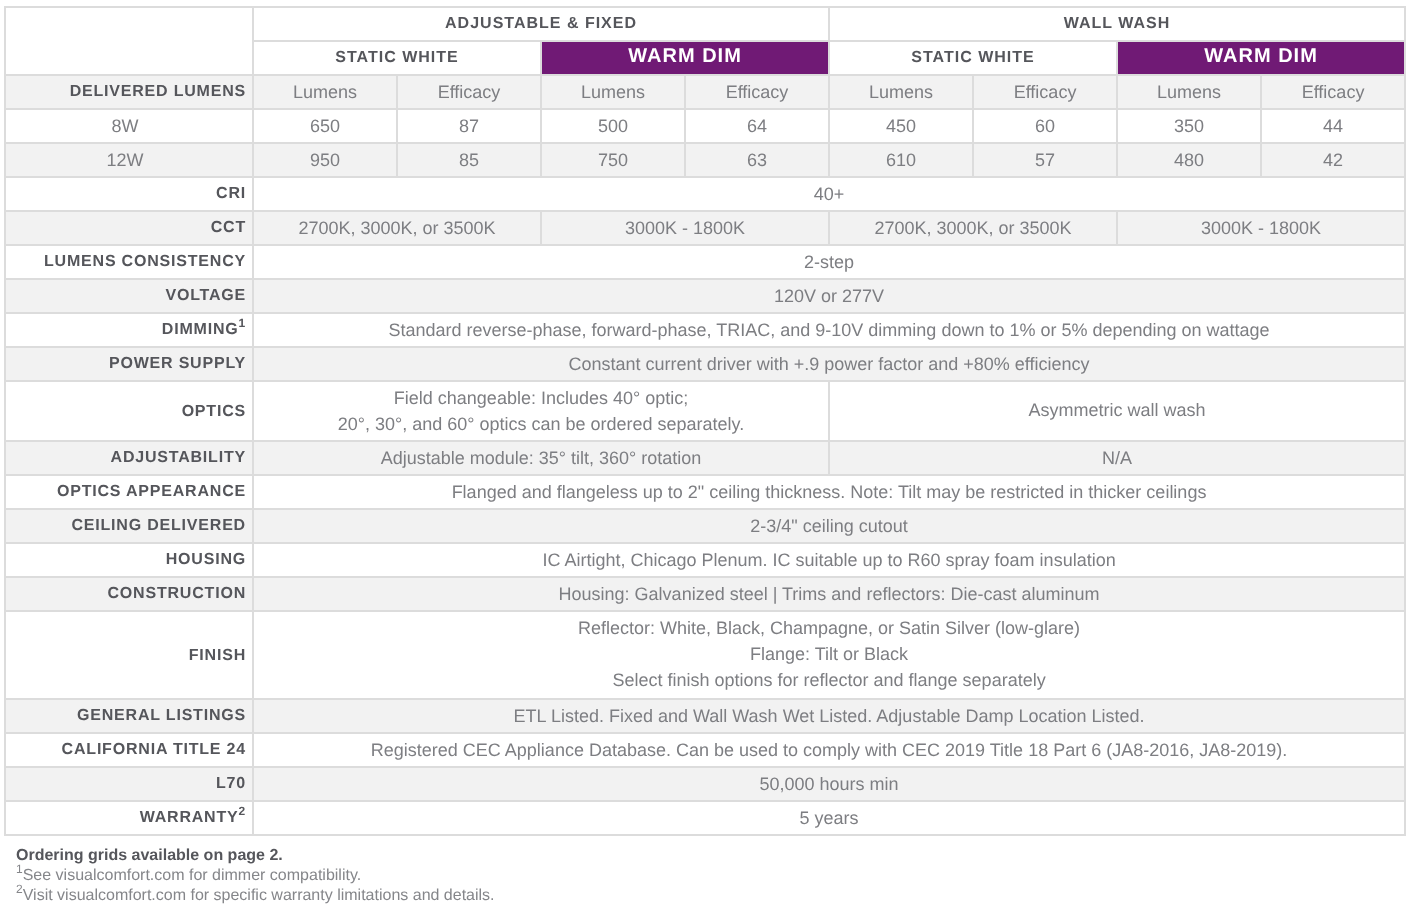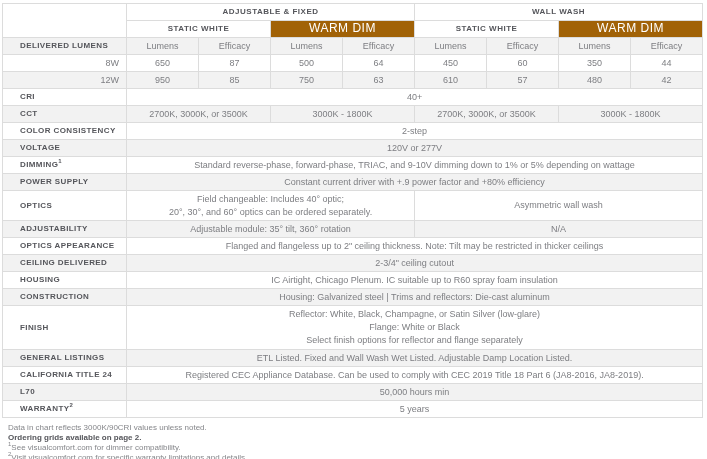--- a/index.html
+++ b/index.html
@@ -23,44 +23,44 @@
     vertical-align: middle;
     font-size: 9px;
     font-weight: 400;
     color: #7d7e82;
     padding: 1px 3px;
     height: 17px;
     line-height: 1.15;
     overflow: hidden;
   }
   th.rowlabel {
-    text-align: left;
+    text-align: right;
     padding-left: 17px;
     font-size: 8px;
     font-weight: 700;
     letter-spacing: 0.4px;
     color: #55565b;
   }
   td.wattlabel {
-    text-align: right;
+    text-align: center;
     padding-right: 7px;
   }
   tr.gray td, tr.gray th { background: #f2f2f2; }
   .grouphead, .subhead {
     font-weight: 700;
     font-size: 8px;
     letter-spacing: 0.5px;
     color: #55565b;
     background: #ffffff;
   }
   td.warm {
-    background: #a16207;
+    background: #701a75;
     color: #ffffff;
-    font-weight: 400;
-    font-size: 12px;
+    font-weight: 700;
+    font-size: 10px;
     letter-spacing: 0.5px;
   }
   td.corner { background: #ffffff; }
   sup.lbl-sup { font-size: 6px; vertical-align: super; line-height: 0; }
   tr.optics-row td { height: 30px; }
   tr.finish-row td { height: 44px; }
   .cellline { display: block; line-height: 13px; }
   .cellline-sm { display: block; line-height: 13px; }
   .footnotes {
     margin: 5px 0 0 8px;
@@ -147,21 +147,21 @@
 
   <tr class="gray">
     <th class="rowlabel">CCT</th>
     <td colspan="2">2700K, 3000K, or 3500K</td>
     <td colspan="2">3000K - 1800K</td>
     <td colspan="2">2700K, 3000K, or 3500K</td>
     <td colspan="2">3000K - 1800K</td>
   </tr>
 
   <tr>
-    <th class="rowlabel">COLOR CONSISTENCY</th>
+    <th class="rowlabel">LUMENS CONSISTENCY</th>
     <td colspan="8">2-step</td>
   </tr>
 
   <tr class="gray">
     <th class="rowlabel">VOLTAGE</th>
     <td colspan="8">120V or 277V</td>
   </tr>
 
   <tr>
     <th class="rowlabel"><span>DIMMING</span><sup class="lbl-sup">1</sup></th>
@@ -205,21 +205,21 @@
 
   <tr class="gray">
     <th class="rowlabel">CONSTRUCTION</th>
     <td colspan="8">Housing: Galvanized steel | Trims and reflectors: Die-cast aluminum</td>
   </tr>
 
   <tr class="finish-row">
     <th class="rowlabel">FINISH</th>
     <td colspan="8">
       <span class="cellline">Reflector: White, Black, Champagne, or Satin Silver (low-glare)</span>
-      <span class="cellline">Flange: White or Black</span>
+      <span class="cellline">Flange: Tilt or Black</span>
       <span class="cellline">Select finish options for reflector and flange separately</span>
     </td>
   </tr>
 
   <tr class="gray">
     <th class="rowlabel">GENERAL LISTINGS</th>
     <td colspan="8">ETL Listed. Fixed and Wall Wash Wet Listed. Adjustable Damp Location Listed.</td>
   </tr>
 
   <tr>
@@ -233,17 +233,16 @@
   </tr>
 
   <tr>
     <th class="rowlabel"><span>WARRANTY</span><sup class="lbl-sup">2</sup></th>
     <td colspan="8">5 years</td>
   </tr>
 </tbody>
   </table>
 
 <div class="footnotes">
-  <div>Data in chart reflects 3000K/90CRI values unless noted.</div>
   <div class="fn-bold">Ordering grids available on page 2.</div>
   <div><sup class="fn-sup">1</sup><span>See visualcomfort.com for dimmer compatibility.</span></div>
   <div><sup class="fn-sup">2</sup><span>Visit visualcomfort.com for specific warranty limitations and details.</span></div>
 </div>
 
 </body></html>

